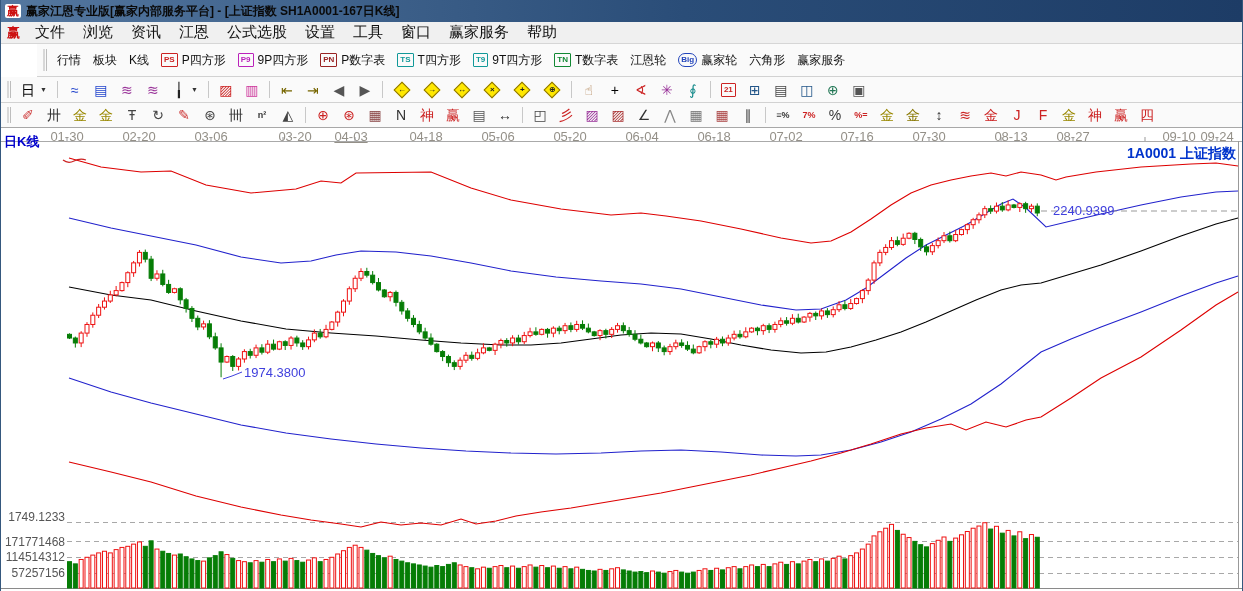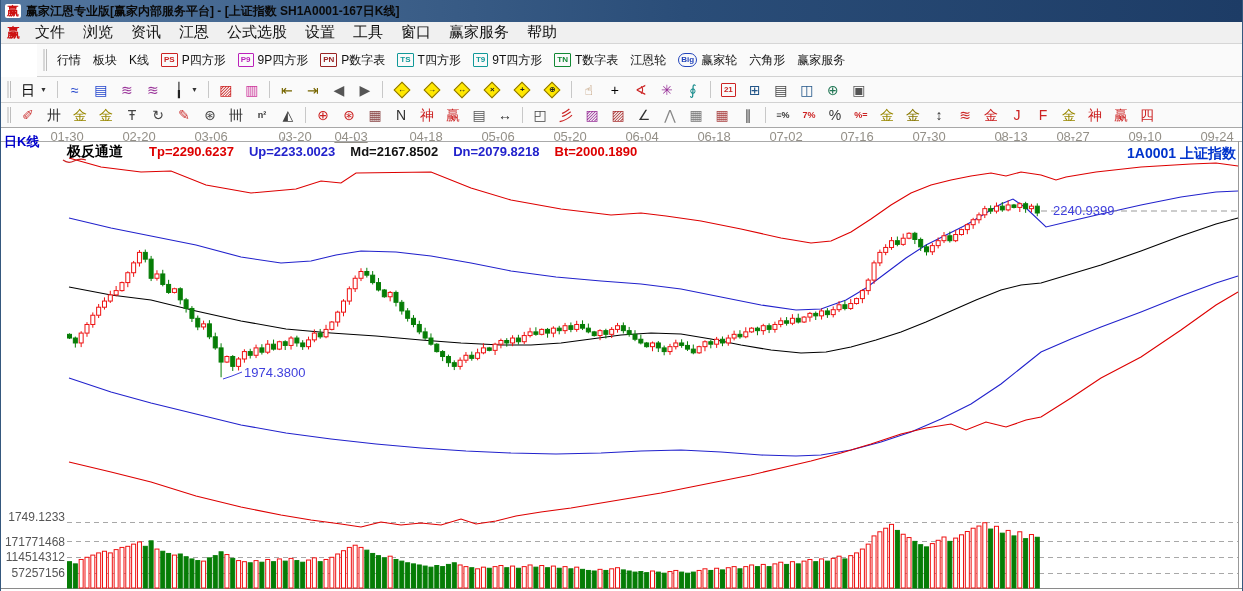--- a/index.html
+++ b/index.html
@@ -1088,32 +1088,24 @@
         <span class="date-lab" style="left: 403px;">04-18</span>
         <span class="date-lab" style="left: 475px;">05-06</span>
         <span class="date-lab" style="left: 547px;">05-20</span>
         <span class="date-lab" style="left: 619px;">06-04</span>
         <span class="date-lab" style="left: 691px;">06-18</span>
         <span class="date-lab" style="left: 763px;">07-02</span>
         <span class="date-lab" style="left: 834px;">07-16</span>
         <span class="date-lab" style="left: 906px;">07-30</span>
         <span class="date-lab" style="left: 988px;">08-13</span>
         <span class="date-lab" style="left: 1050px;">08-27</span>
-        <span class="date-lab" style="left: 1122px;">09-10</span>
+        <span class="date-lab" style="left: 1156px;">09-10</span>
         <span class="date-lab" style="left: 1194px;">09-24</span>
       </div>
 
-    <div class="ov legend">
-      <span class="iname">极反通道</span>
-      <span class="lv red">Tp=2290.6237</span>
-      <span class="lv blue">Up=2233.0023</span>
-      <span class="lv black">Md=2167.8502</span>
-      <span class="lv blue">Dn=2079.8218</span>
-      <span class="lv red">Bt=2000.1890</span>
-    </div>
 
     <span class="ov symbol">1A0001  上证指数</span>
 
     <span class="ov scale-lab" style="top:382px;">1749.1233</span>
     <span class="ov scale-lab" style="top:407px;">171771468</span>
     <span class="ov scale-lab" style="top:422px;">114514312</span>
     <span class="ov scale-lab" style="top:438px;">57257156</span>
   </div>
 
 </div>

